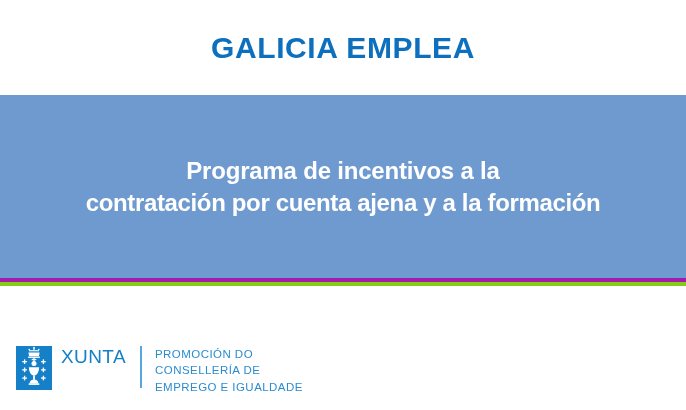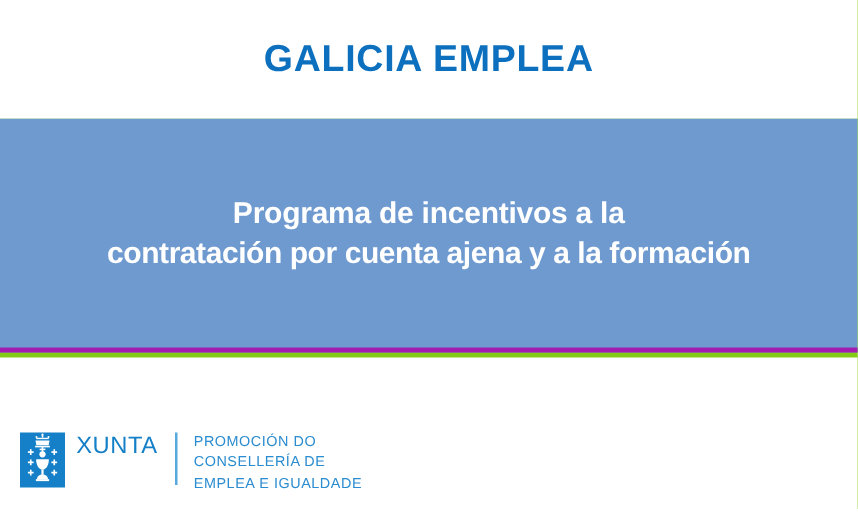--- a/index.html
+++ b/index.html
@@ -206,18 +206,18 @@
 
       <div class="xunta-wordmark">
         <span class="wm-line">XUNTA</span>
       </div>
 
       <div class="xunta-divider"></div>
 
       <div class="conselleria">
         <span class="c-line">PROMOCIÓN DO</span>
         <span class="c-line">CONSELLERÍA DE</span>
-        <span class="c-line">EMPLEA E IGUALDADE</span>
+        <span class="c-line">EMPREGO E IGUALDADE</span>
       </div>
     </div>
 
   </div>
 </div>
 
 </body></html>

